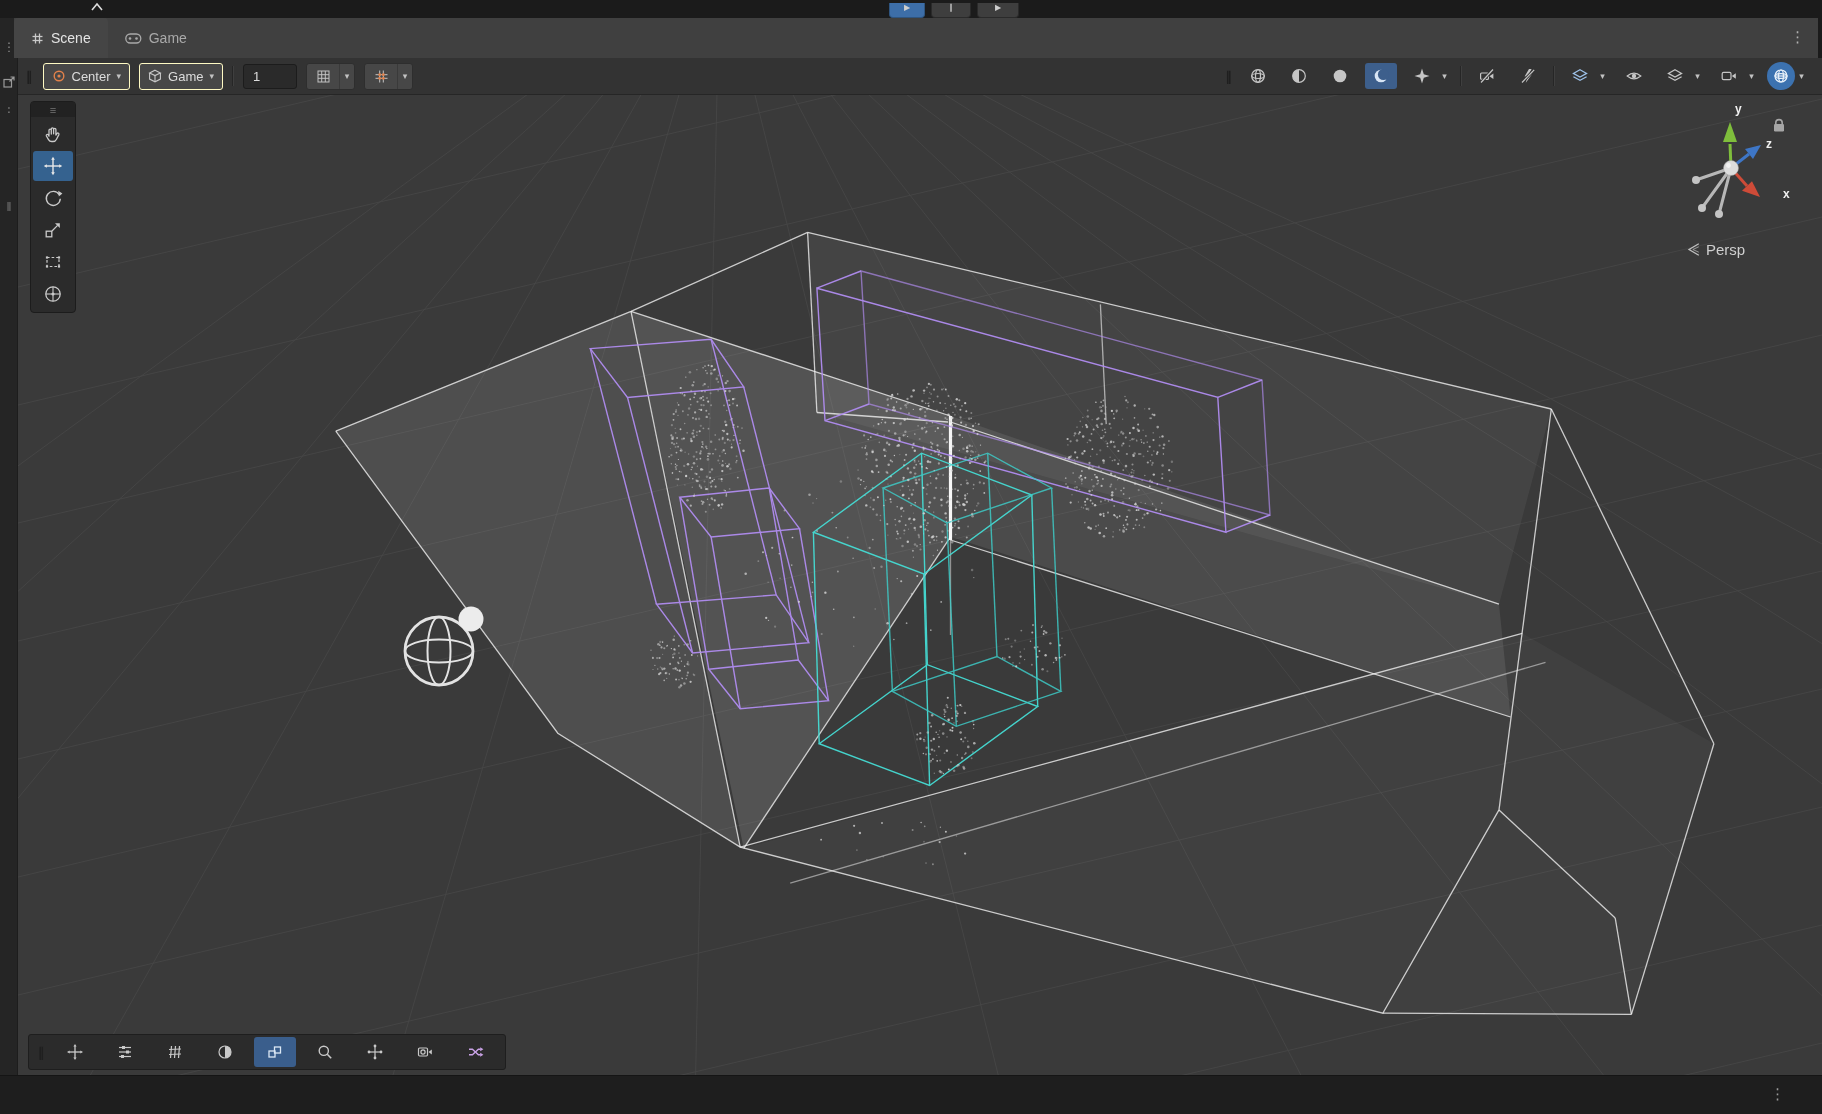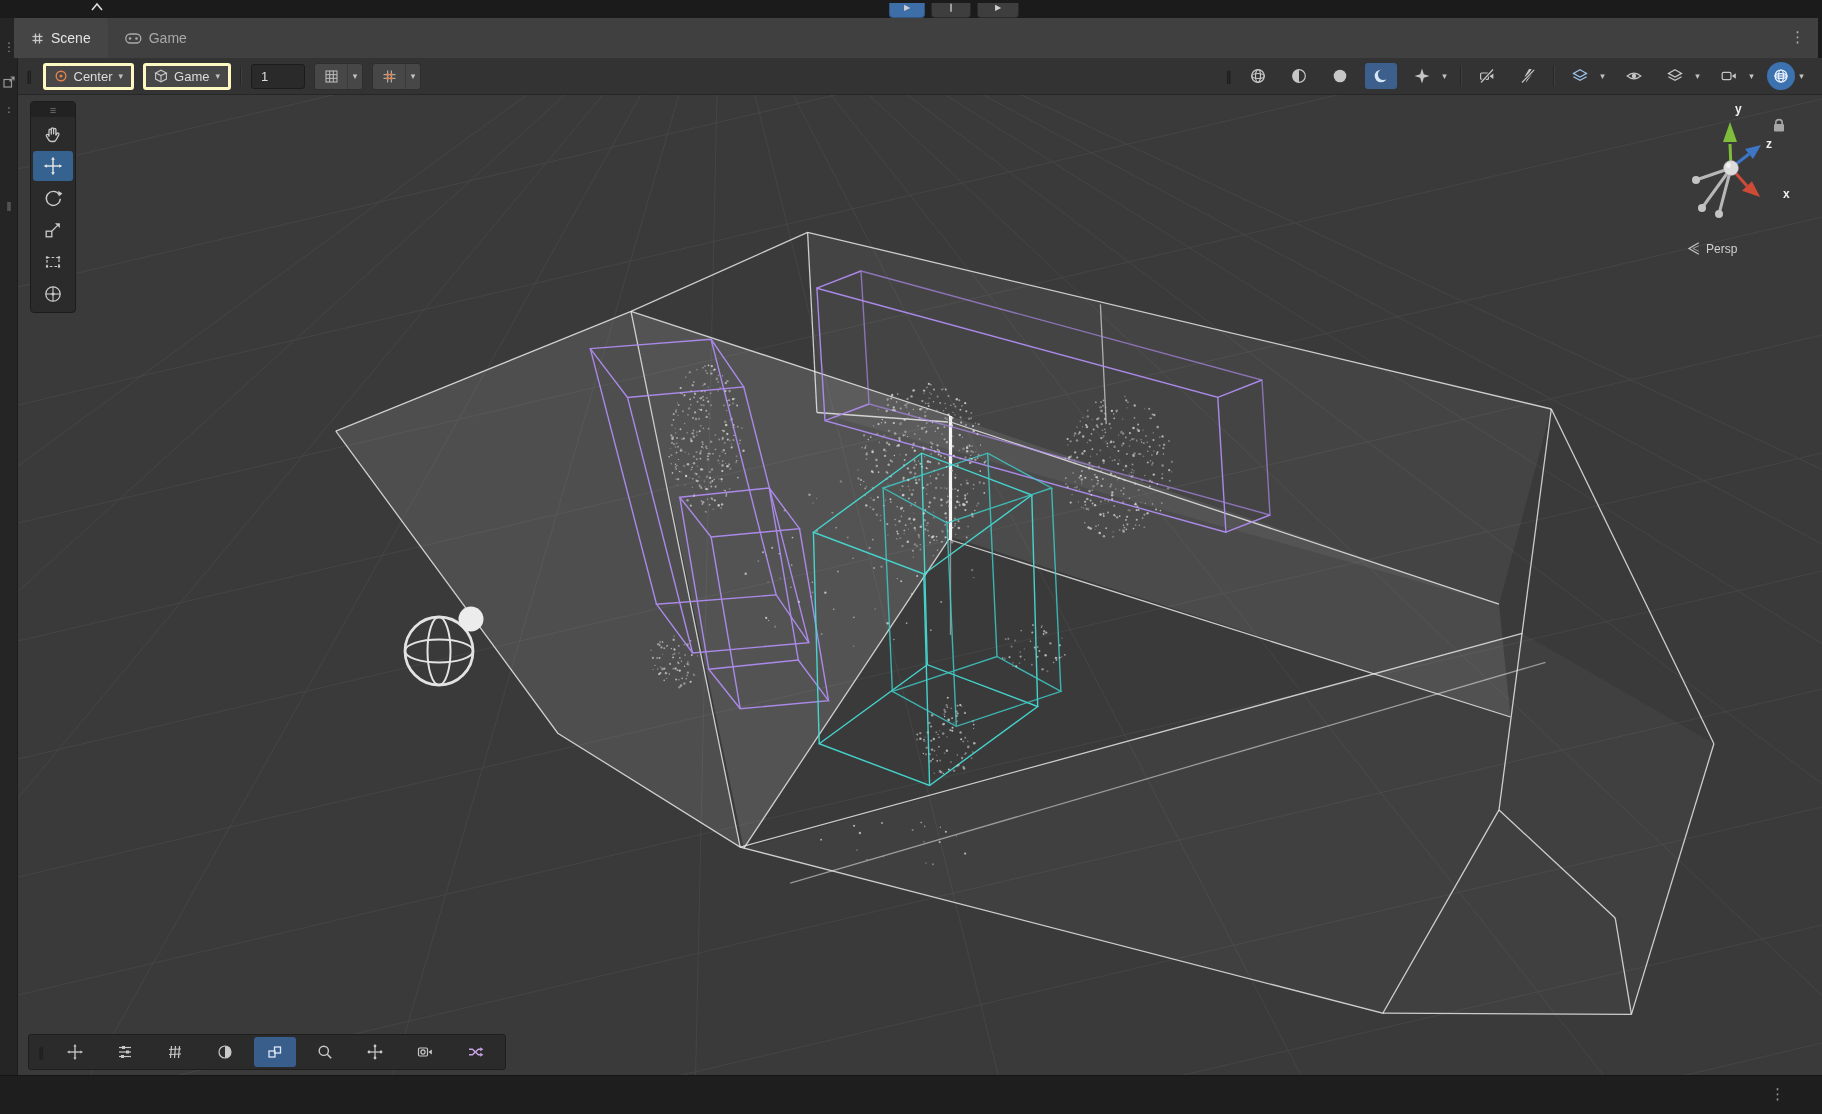--- a/index.html
+++ b/index.html
@@ -27,21 +27,21 @@
        font-size:14px;color:#a9a9a9;cursor:default}
   .tab.active{background:#454545;color:#e4e4e4;border-radius:4px 4px 0 0}
   .tab-kebab{position:absolute;right:14px;top:10px;font-size:15px;color:#b0b0b0;width:14px;text-align:center}
 
   
   .toolbar{position:absolute;left:18px;top:58px;width:1804px;height:37px;background:#333333;
            border-bottom:1px solid #262626;display:flex;align-items:center;gap:9px;
            padding:0 14px 0 8px;font-size:13px}
   .drag-handle{color:#1f1f1f;font-size:13px;font-weight:bold;letter-spacing:1px}
   .tb-btn{height:27px;display:inline-flex;align-items:center;gap:6px;padding:0 8px;
-          background:#474747;border:3px solid #fef9c3;border-radius:3px;color:#dcdcdc}
+          background:#474747;border:1px solid #fef9c3;border-radius:3px;color:#dcdcdc}
   .tb-caret{font-size:9px;color:#c2c2c2}
   .tb-sep{width:2px;height:20px;background:#262626;border-right:1px solid #3f3f3f}
   .num-field{width:54px;height:25px;background:#2a2a2a;border:1px solid #1c1c1c;border-radius:3px;
              color:#dcdcdc;padding-left:9px;font-size:13px;font-family:"Liberation Sans",sans-serif}
   .snap-btn{height:27px;display:flex;align-items:stretch;background:#474747;
             border:1px solid #2e2e2e;border-radius:3px}
   .snap-main{width:32px;display:flex;align-items:center;justify-content:center}
   .snap-caret{width:15px;display:flex;align-items:center;justify-content:center;
               border-left:1px solid #3a3a3a;font-size:9px;color:#c2c2c2}
   .spacer{flex:1}
@@ -61,21 +61,21 @@
                 border:1px solid #1c1c1c;border-radius:4px;padding-bottom:3px;z-index:5}
   .palette-handle{height:15px;display:flex;align-items:center;justify-content:center;
                   color:#777;font-size:11px;background:#222;border-radius:3px 3px 0 0}
   .tool-btn{width:40px;height:30px;margin:2px auto 0;border-radius:3px;display:flex;
             align-items:center;justify-content:center}
   .tool-btn.selected{background:#35628f}
 
   
   .axis-gizmo{position:absolute;left:1632px;top:1px;z-index:4}
   .persp{position:absolute;left:1668px;top:146px;display:flex;align-items:center;gap:5px;
-         font-size:12px;color:#cfcfcf;z-index:4}
+         font-size:15px;color:#cfcfcf;z-index:4}
 
   
   .bottom-toolbar{position:absolute;left:10px;top:939px;height:36px;background:#2b2b2b;
                   border:1px solid #1e1e1e;border-radius:3px;display:flex;align-items:center;
                   gap:8px;padding:0 9px;z-index:5}
   .bt-btn{width:42px;height:30px;border-radius:3px;display:flex;align-items:center;justify-content:center}
   .bt-btn.active{background:#3a5e8c}
 
   
   .bottom-strip{position:absolute;left:0;top:1075px;width:1822px;height:39px;background:#1e1e1e;

